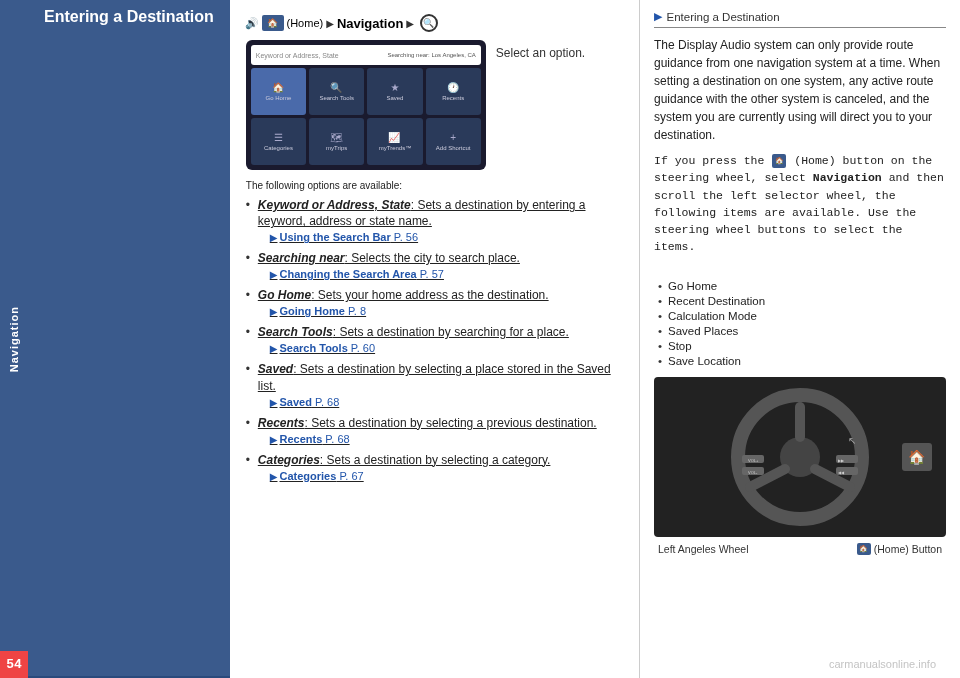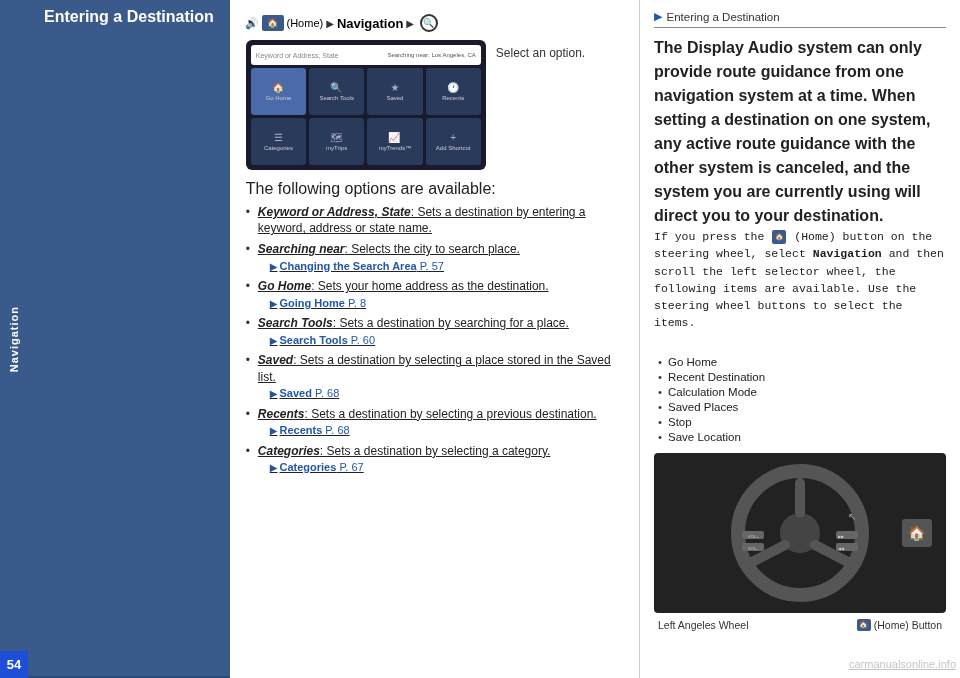--- a/index.html
+++ b/index.html
@@ -184,21 +184,21 @@
 
     .select-option-text {
       font-size: 12px;
       color: #333;
       padding-top: 5px;
       line-height: 1.4;
     }
 
     
     .options-intro {
-      font-size: 16px;
+      font-size: 10px;
       margin-bottom: 6px;
       color: #222;
     }
 
     .options-list {
       list-style: none;
       padding: 0;
     }
     .options-list li {
       font-size: 12px;
@@ -245,24 +245,24 @@
       font-size: 11.5px;
       color: #333;
     }
     .right-arrow-icon {
       color: #2255aa;
       margin-right: 4px;
       font-size: 11px;
     }
 
     .right-text {
-      font-size: 16px;
+      font-size: 12px;
       line-height: 1.5;
       color: #222;
-      font-weight: bold;
+      margin-bottom: 8px;
     }
 
     .right-text-second {
       font-size: 11.5px;
       line-height: 1.5;
       color: #222;
       margin-bottom: 24px;
       font-family: Liberation Mono, monospace;
     }
 
@@ -455,20 +455,21 @@
           </div>
         </div>
         <div class="select-option-text">Select an option.</div>
       </div>
 
       <p class="options-intro">The following options are available:</p>
 
       <ul class="options-list">
         <li>
           <span class="option-term">Keyword or Address, State</span><span>: Sets a destination by entering a keyword, address or state name.</span>
+          <span class="option-ref"><span class="option-ref-arrow">▶</span><span class="ref-bold">Using the Search Bar</span> P. 56</span>
         </li>
         <li>
           <span class="option-term">Searching near</span><span>: Selects the city to search place.</span>
           <span class="option-ref"><span class="option-ref-arrow">▶</span><span class="ref-bold">Changing the Search Area</span> P. 57</span>
         </li>
         <li>
           <span class="option-term">Go Home</span><span>: Sets your home address as the destination.</span>
           <span class="option-ref"><span class="option-ref-arrow">▶</span><span class="ref-bold">Going Home</span> P. 8</span>
         </li>
         <li>
@@ -482,21 +483,21 @@
         <li>
           <span class="option-term">Recents</span><span>: Sets a destination by selecting a previous destination.</span>
           <span class="option-ref"><span class="option-ref-arrow">▶</span><span class="ref-bold">Recents</span> P. 68</span>
         </li>
         <li>
           <span class="option-term">Categories</span><span>: Sets a destination by selecting a category.</span>
           <span class="option-ref"><span class="option-ref-arrow">▶</span><span class="ref-bold">Categories</span> P. 67</span>
         </li>
       </ul>
 
-      <div style="position:absolute; bottom:0; left:0; width:28px; background:#1d4ed8; color:white; font-size:13px; font-weight:bold; padding:6px 0; text-align:center;">54</div>
+      <div style="position:absolute; bottom:0; left:0; width:28px; background:#ef4444; color:white; font-size:13px; font-weight:bold; padding:6px 0; text-align:center;font-family:Liberation Mono, monospace;">54</div>
 
     </div>
 
     <div class="right-column">
 
       <div class="right-section-title">
         <span class="right-arrow-icon">▶</span>
         <span>Entering a Destination</span>
       </div>
 
@@ -559,15 +560,15 @@
           <span class="caption-home-icon">
             <span class="caption-home-inner">🏠</span>
           </span>
           <span>(Home) Button</span>
         </span>
       </div>
 
     </div>
   </div>
 
-  <div class="watermark" style="position:fixed; bottom:8px; right:4px;text-decoration:underline;">carmanualsonline.info</div>
+  <div class="watermark" style="position:fixed; bottom:8px; right:24px;">carmanualsonline.info</div>
 
 </div>
 
 </body></html>

